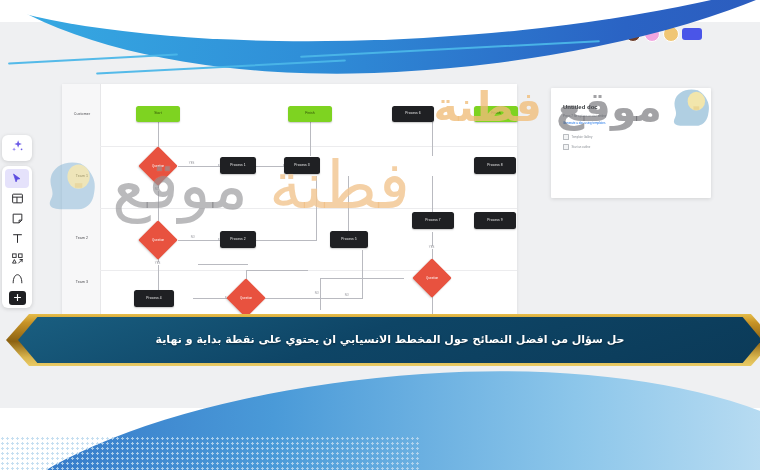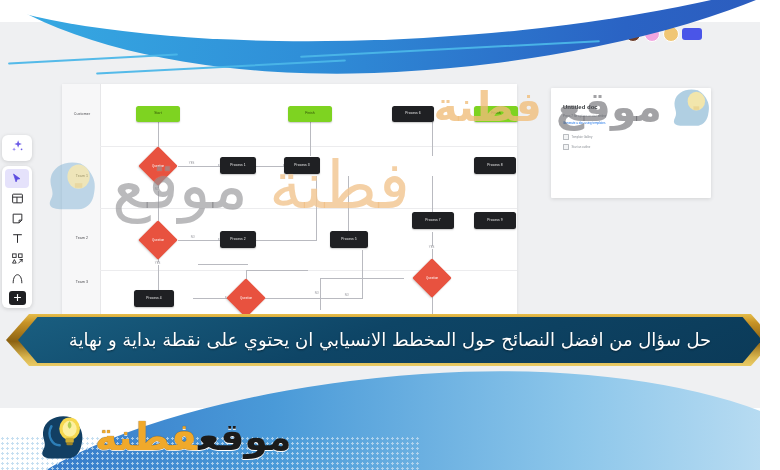--- a/index.html
+++ b/index.html
@@ -165,22 +165,22 @@
     clip-path:polygon(0% 50%,3.0% 8%,97.0% 8%,100% 50%,97.0% 92%,3.0% 92%);
   }
   .banner-in{
     position:absolute;left:12px;right:12px;top:5px;bottom:5px;
     background:linear-gradient(160deg,#16506f 0%,#0d3e5e 42%,#0a3css 42%,#10456a 100%);
     background:linear-gradient(160deg,#1a5f81 0%,#0e4566 45%,#0b3a58 100%);
     clip-path:polygon(0% 50%,2.6% 6%,97.4% 6%,100% 50%,97.4% 94%,2.6% 94%);
     display:flex;align-items:center;justify-content:center;
   }
   .banner-text{
-    direction:rtl;text-align:center;color:#ffffff;font-weight:normal;
-    font-size:18px;line-height:1.22;letter-spacing:0;
+    direction:rtl;text-align:center;color:#ffffff;font-weight:bold;
+    font-size:11px;line-height:1.22;letter-spacing:0;
     text-shadow:0 1px 2px rgba(0,0,0,.45);padding:0 18px;
     font-family:"DejaVu Sans","Liberation Sans",sans-serif;
   }
 
   
   .wm-center{
     position:absolute;left:42px;top:150px;width:560px;height:70px;
     display:flex;align-items:center;gap:8px;pointer-events:none;
   }
   .wm-center .wtext{
@@ -483,30 +483,14 @@
   </div>
 
   <div class="banner-wrap">
     <div class="banner">
       <div class="banner-in">
         <div class="banner-text">حل سؤال من افضل النصائح حول المخطط الانسيابي ان يحتوي على نقطة بداية و نهاية</div>
       </div>
     </div>
   </div>
 
-  <div class="logo">
-    <div class="lhead">
-      <svg class="headsvg" viewBox="0 0 64 58" aria-hidden="true">
-        <path d="M41 5C27 1 10 7 8 22c-1 7 2 11 2 16 0 5-3 7-3 11 0 4 5 6 11 6h19c9 0 15-6 17-15 2-9 2-15-1-21C51 14 47 8 41 5z" fill="#123f63"></path>
-        <path d="M18 16c-3 5-3 12 0 17 2 4 6 6 10 6" fill="none" stroke="#2d7fb8" stroke-width="3" stroke-linecap="round"></path>
-        <ellipse cx="40" cy="19" rx="12.5" ry="13.5" fill="#f7d84f"></ellipse>
-        <ellipse cx="40" cy="19" rx="8.5" ry="9.5" fill="#fdf0a0"></ellipse>
-        <path d="M40 10c-3 3-3 7 0 9 3-2 3-6 0-9z" fill="#b6ce52"></path>
-        <rect x="35" y="30" width="10" height="6" rx="1.5" fill="#cfae33"></rect>
-        <rect x="36" y="36" width="8" height="3" rx="1.4" fill="#9d8326"></rect>
-      </svg>
-    </div>
-    <div class="ltext">
-      <span>موقع</span><span class="amber">فطنة</span>
-    </div>
-  </div>
 
 </div>
 
 </body></html>

